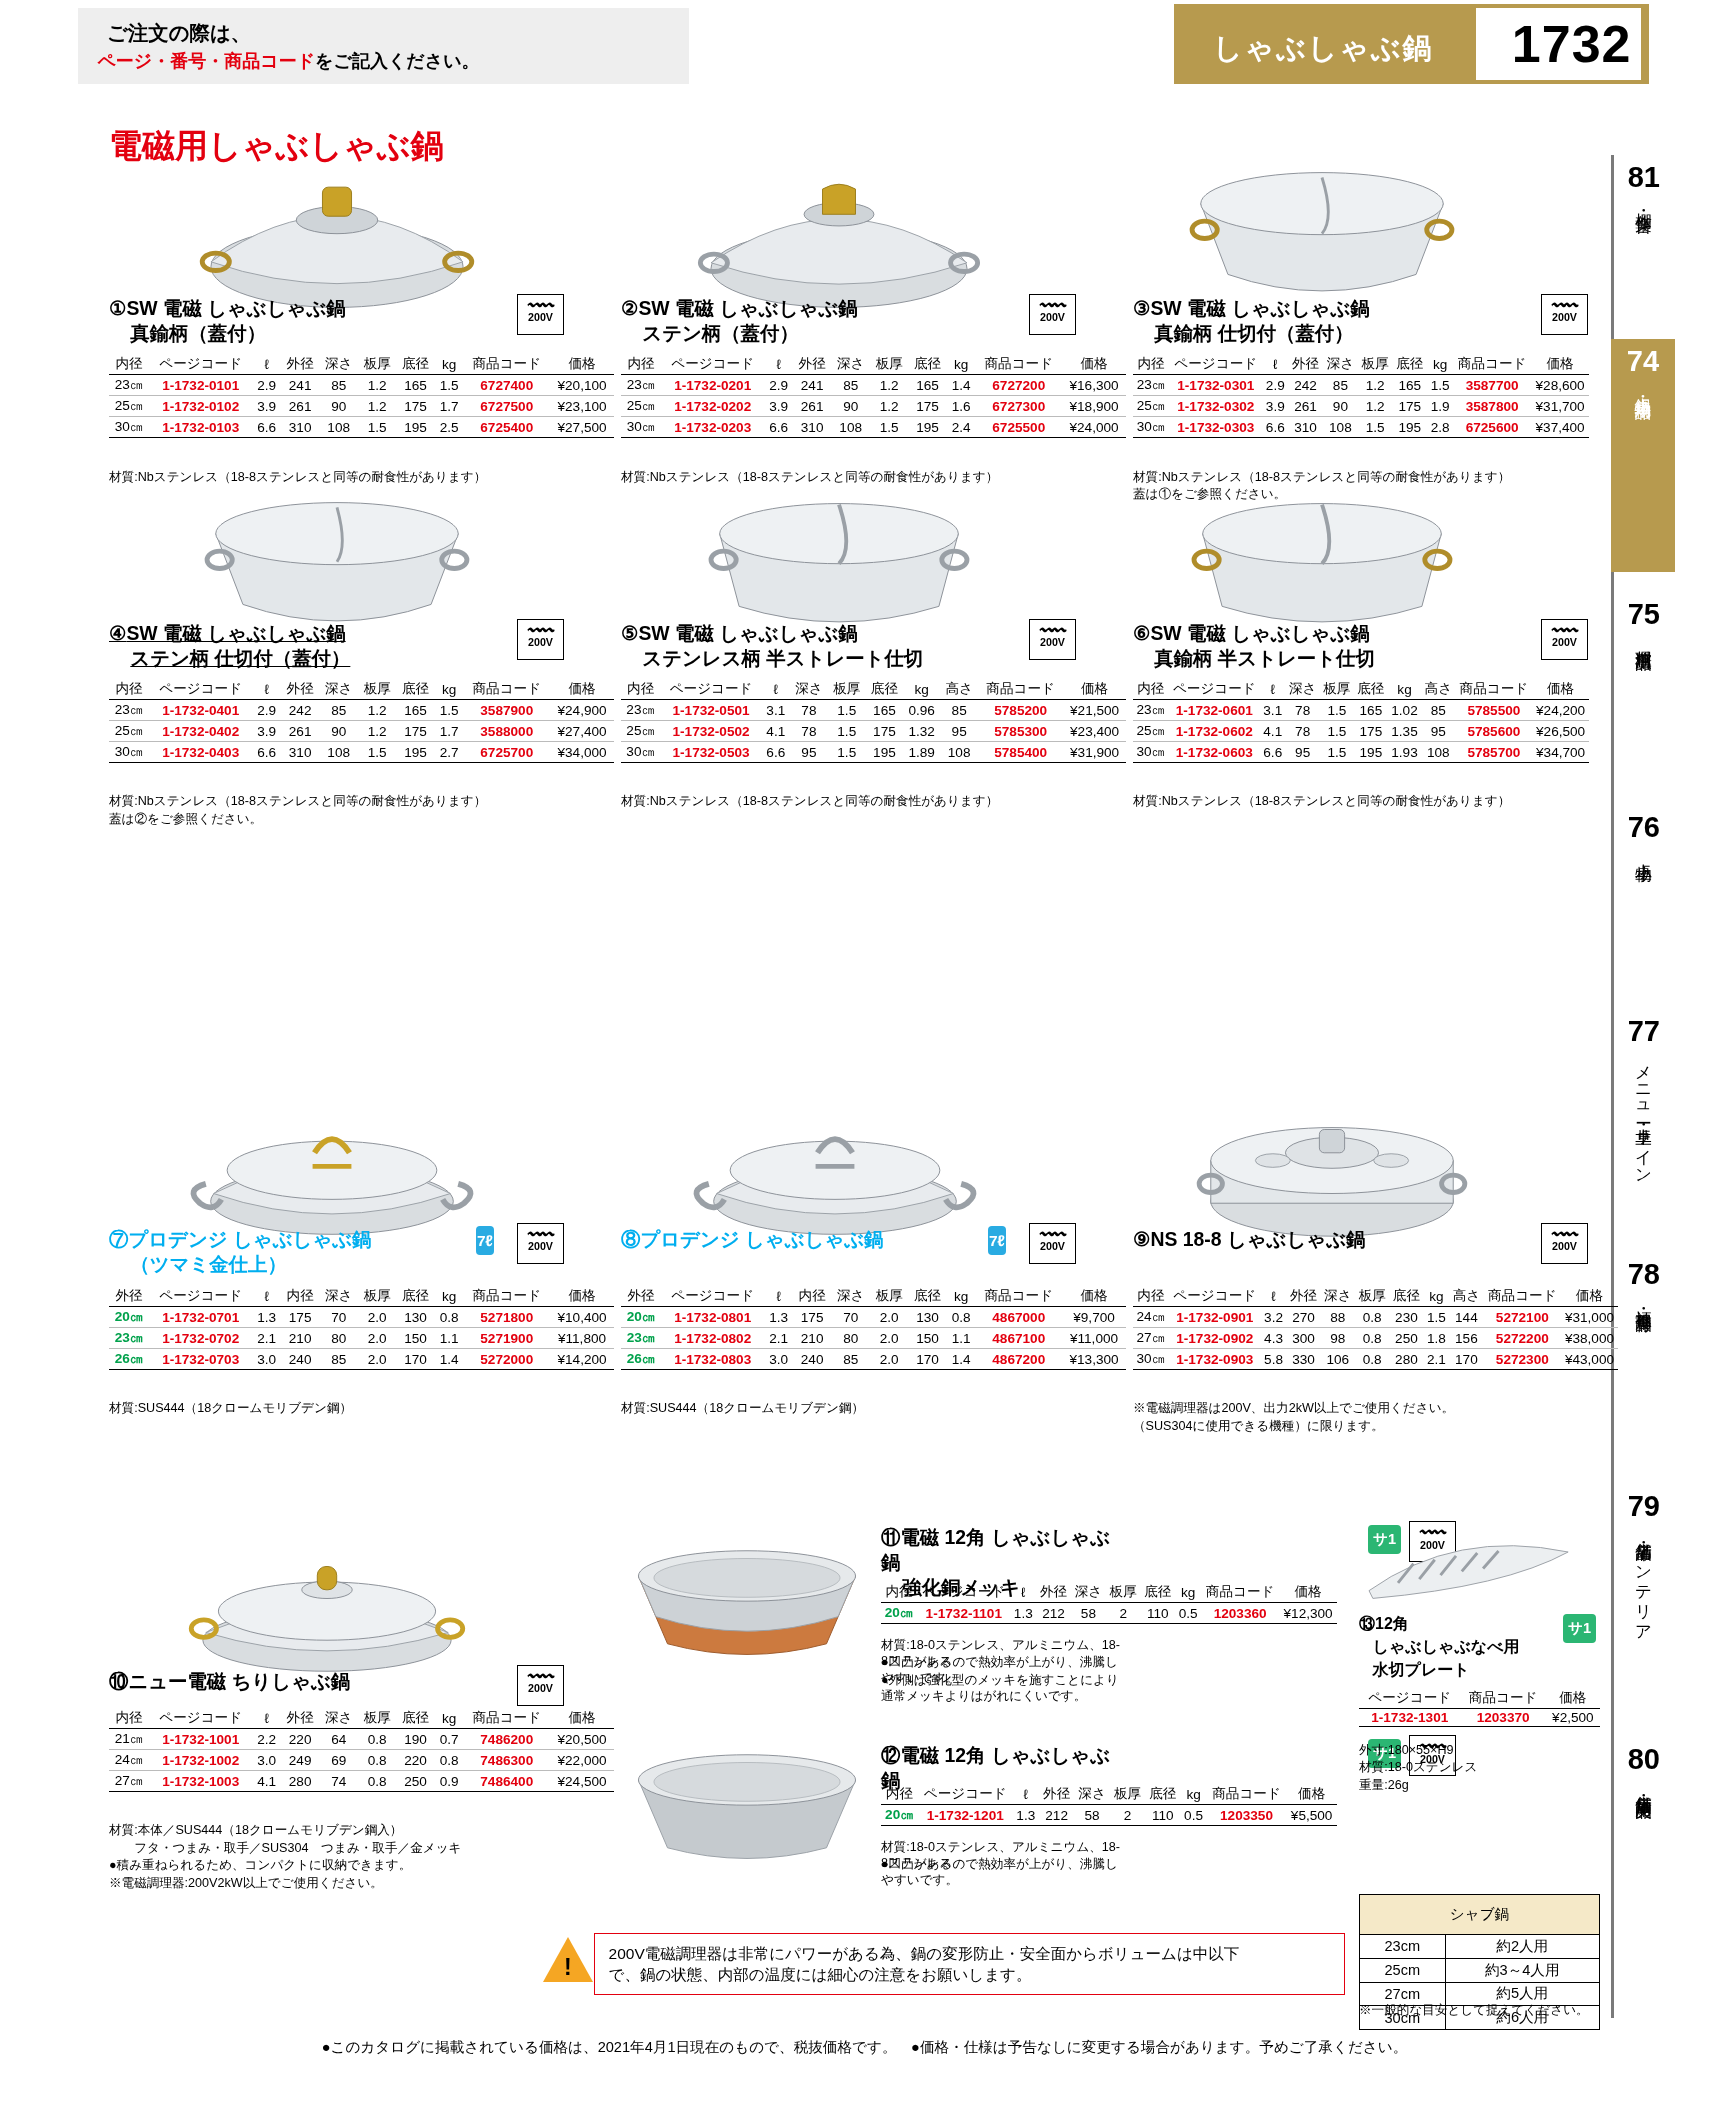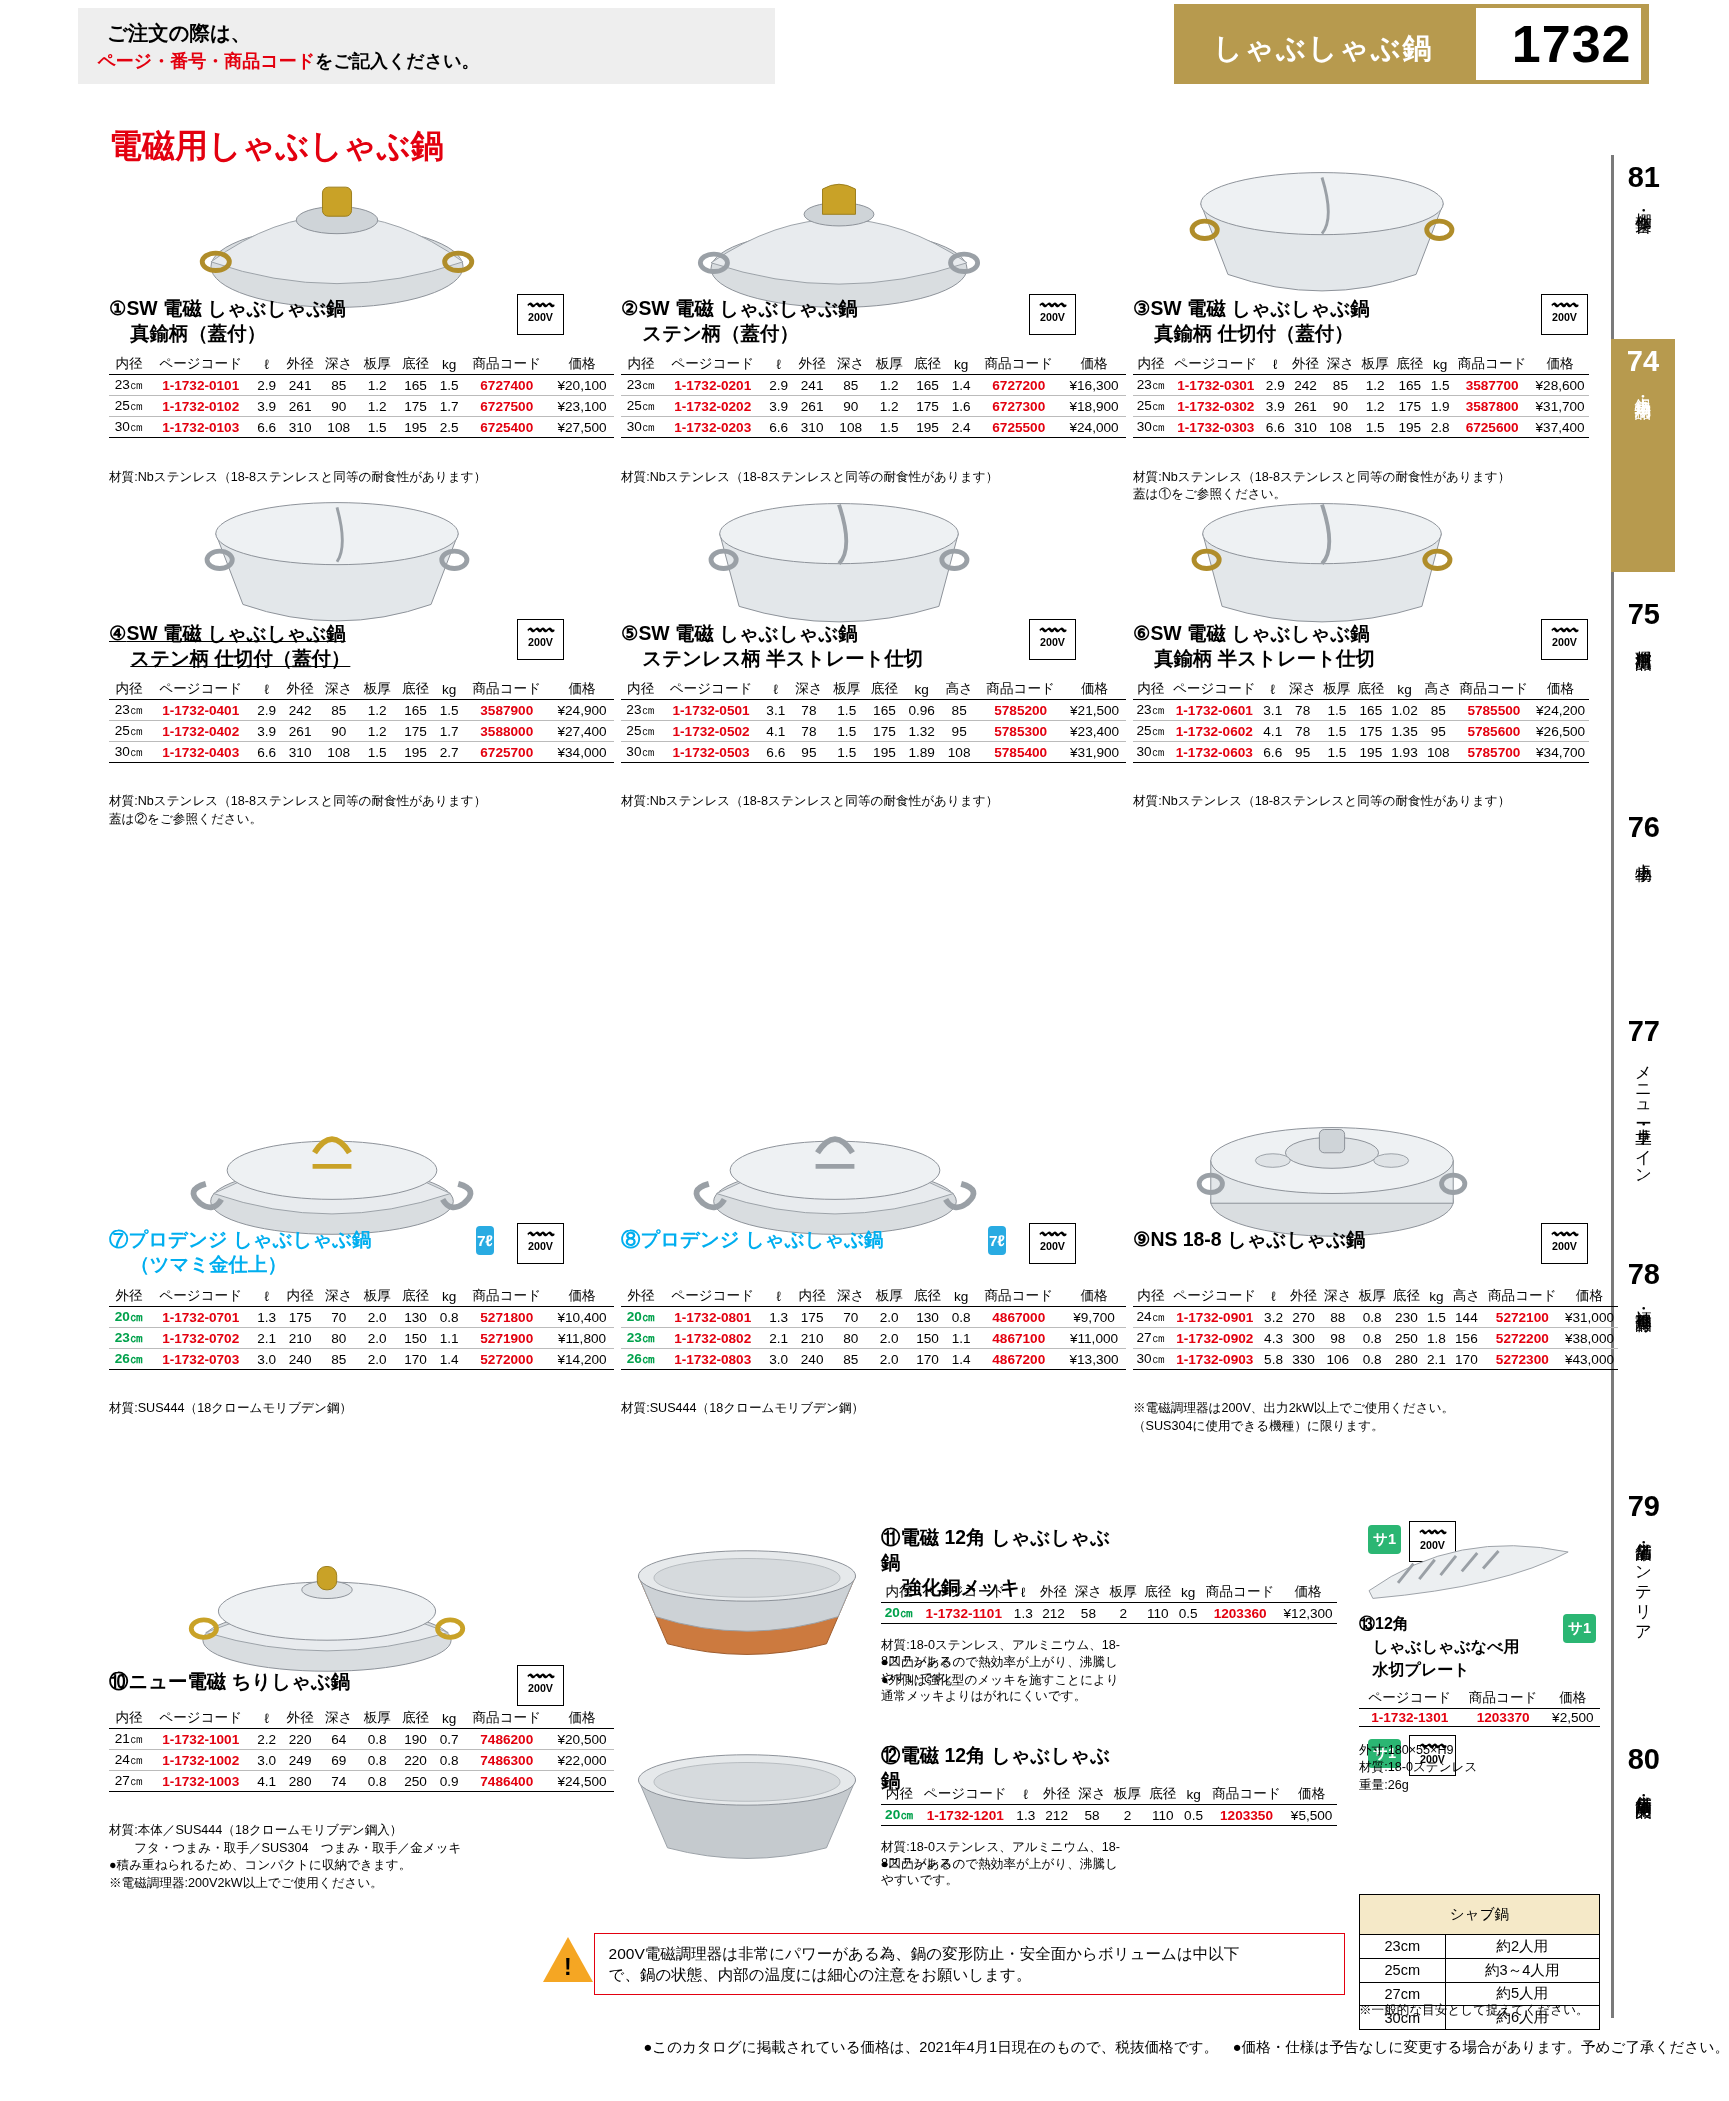--- a/index.html
+++ b/index.html
@@ -6,21 +6,21 @@
   body{
     width:1729px;height:2102px;
     background:#ffffff;
     font-family:"Liberation Sans", sans-serif;
     color:#000;
     position:relative;
     overflow:hidden;
   }
   
   .hdr-note{
-    position:absolute;left:78px;top:7.8px;width:697px;height:76px;
+    position:absolute;left:78px;top:7.8px;width:611px;height:76px;
     background:#eeeeee;border:none;
   }
   .hdr-note .l1{position:absolute;left:29px;top:11.6px;font-size:20.4px;font-weight:bold;color:#000;}
   .hdr-note .l2{position:absolute;left:19.4px;top:41px;font-size:18px;font-weight:bold;color:#000;}
   .hdr-note .l2 .red{color:#e3000f;}
   .hdr-right{
     position:absolute;left:1174px;top:3.9px;width:475px;height:80px;
     background:#b79a4e;
   }
   .hdr-right .ttl{
@@ -89,21 +89,21 @@
     position:absolute;left:594px;top:1933px;width:749px;height:60px;border:1.9px solid #e3000f;background:#fff;
   }
   .warnbox .txt{position:absolute;left:13.6px;top:8.7px;font-size:15.5px;line-height:21.3px;}
   .warn-tri{
     position:absolute;left:543px;top:1937px;width:0;height:0;
     border-left:25px solid transparent;border-right:25px solid transparent;border-bottom:45px solid #f5a623;
   }
   .warn-tri-i{position:absolute;left:564px;top:1954px;font-size:23px;font-weight:bold;color:#000;}
   
   .footer{
-    position:absolute;left:0;top:2038px;width:1729px;text-align:right;font-size:14.6px;
+    position:absolute;left:0;top:2038px;width:1729px;text-align:center;font-size:14.6px;
   }
   
   .shabu{
     position:absolute;left:1359px;top:1894px;width:241px;border:1px solid #000;font-size:14.6px;
     border-collapse:collapse;
   }
   .shabu th{background:#f5e9c8;border:1px solid #000;padding:10px;font-weight:normal;}
   .shabu td{border:1px solid #000;padding:1.9px 5.8px;text-align:center;}
   .shabu-note{position:absolute;left:1359px;top:2003px;font-size:12.6px;width:252px;line-height:15.5px;}
 </style>

